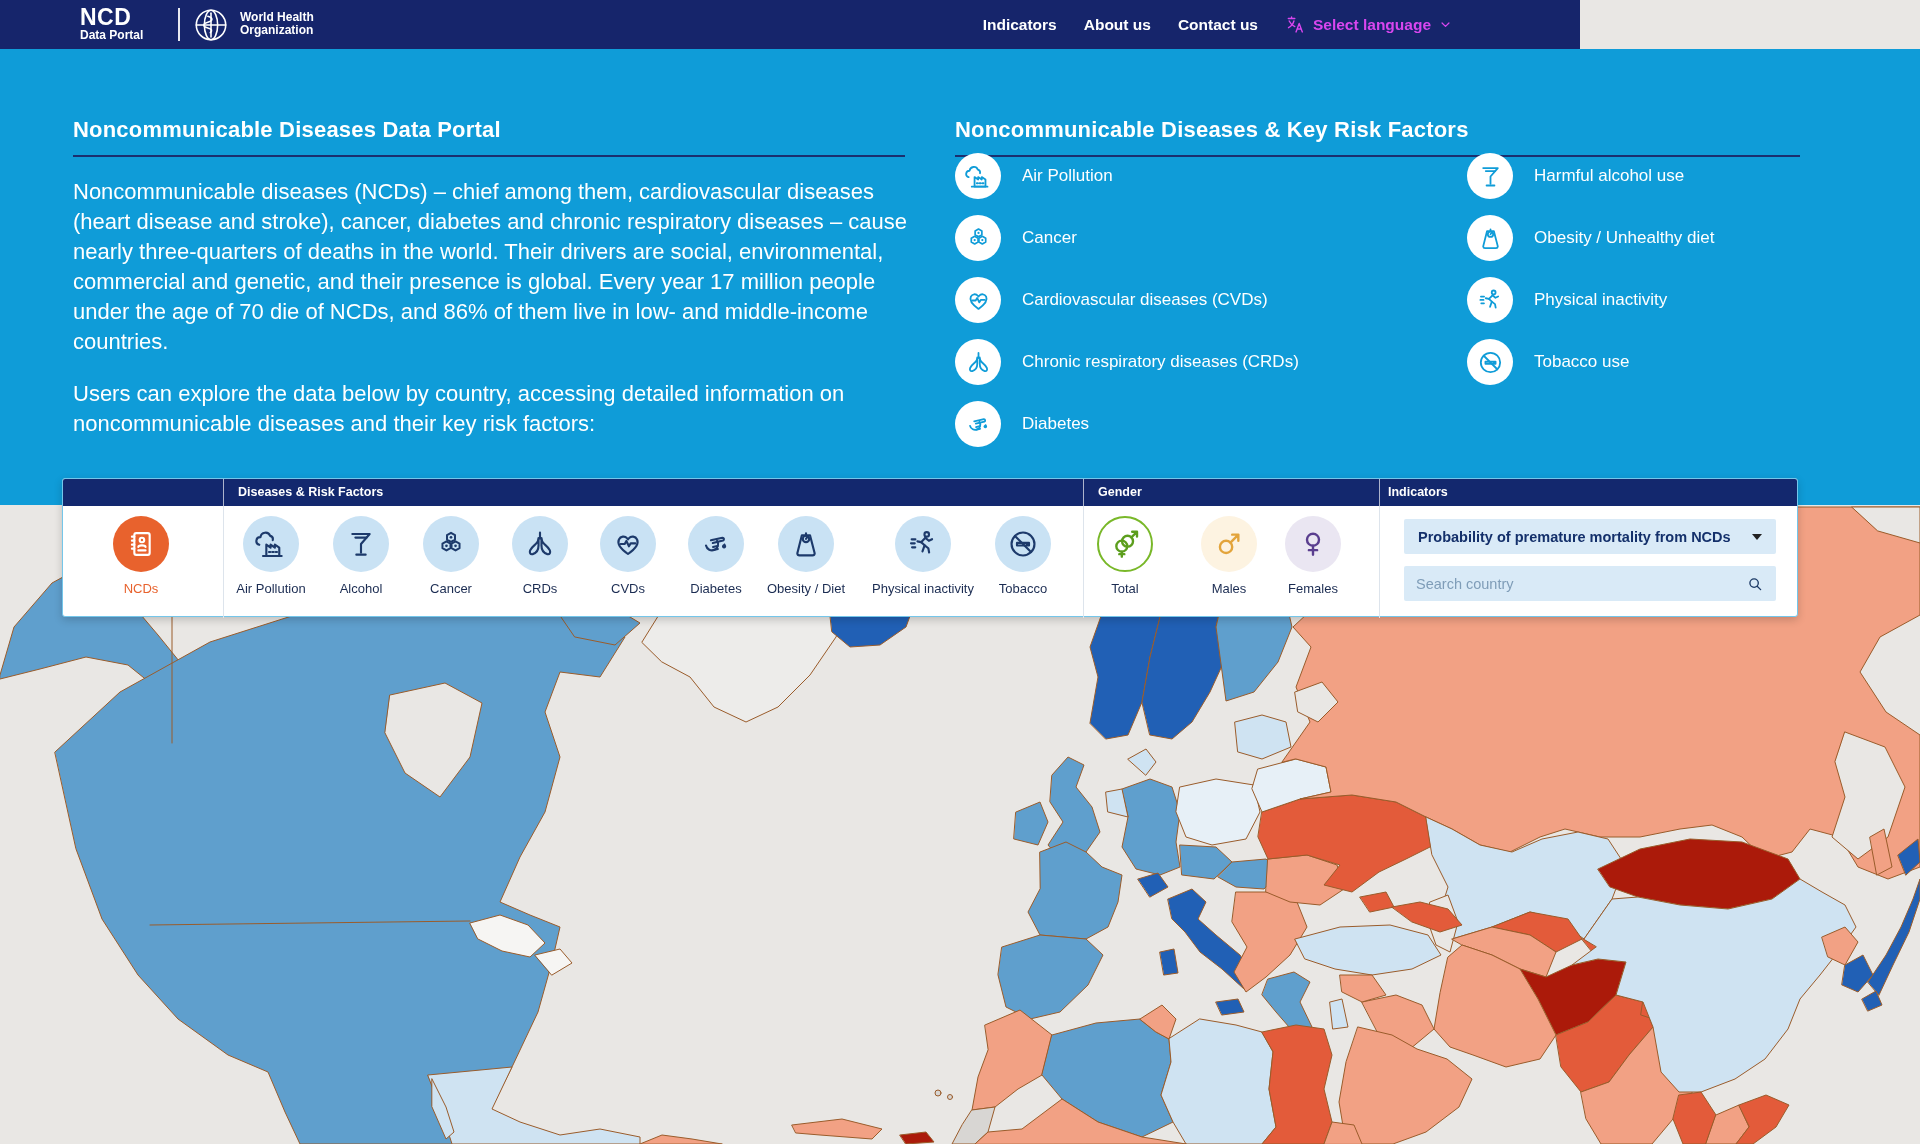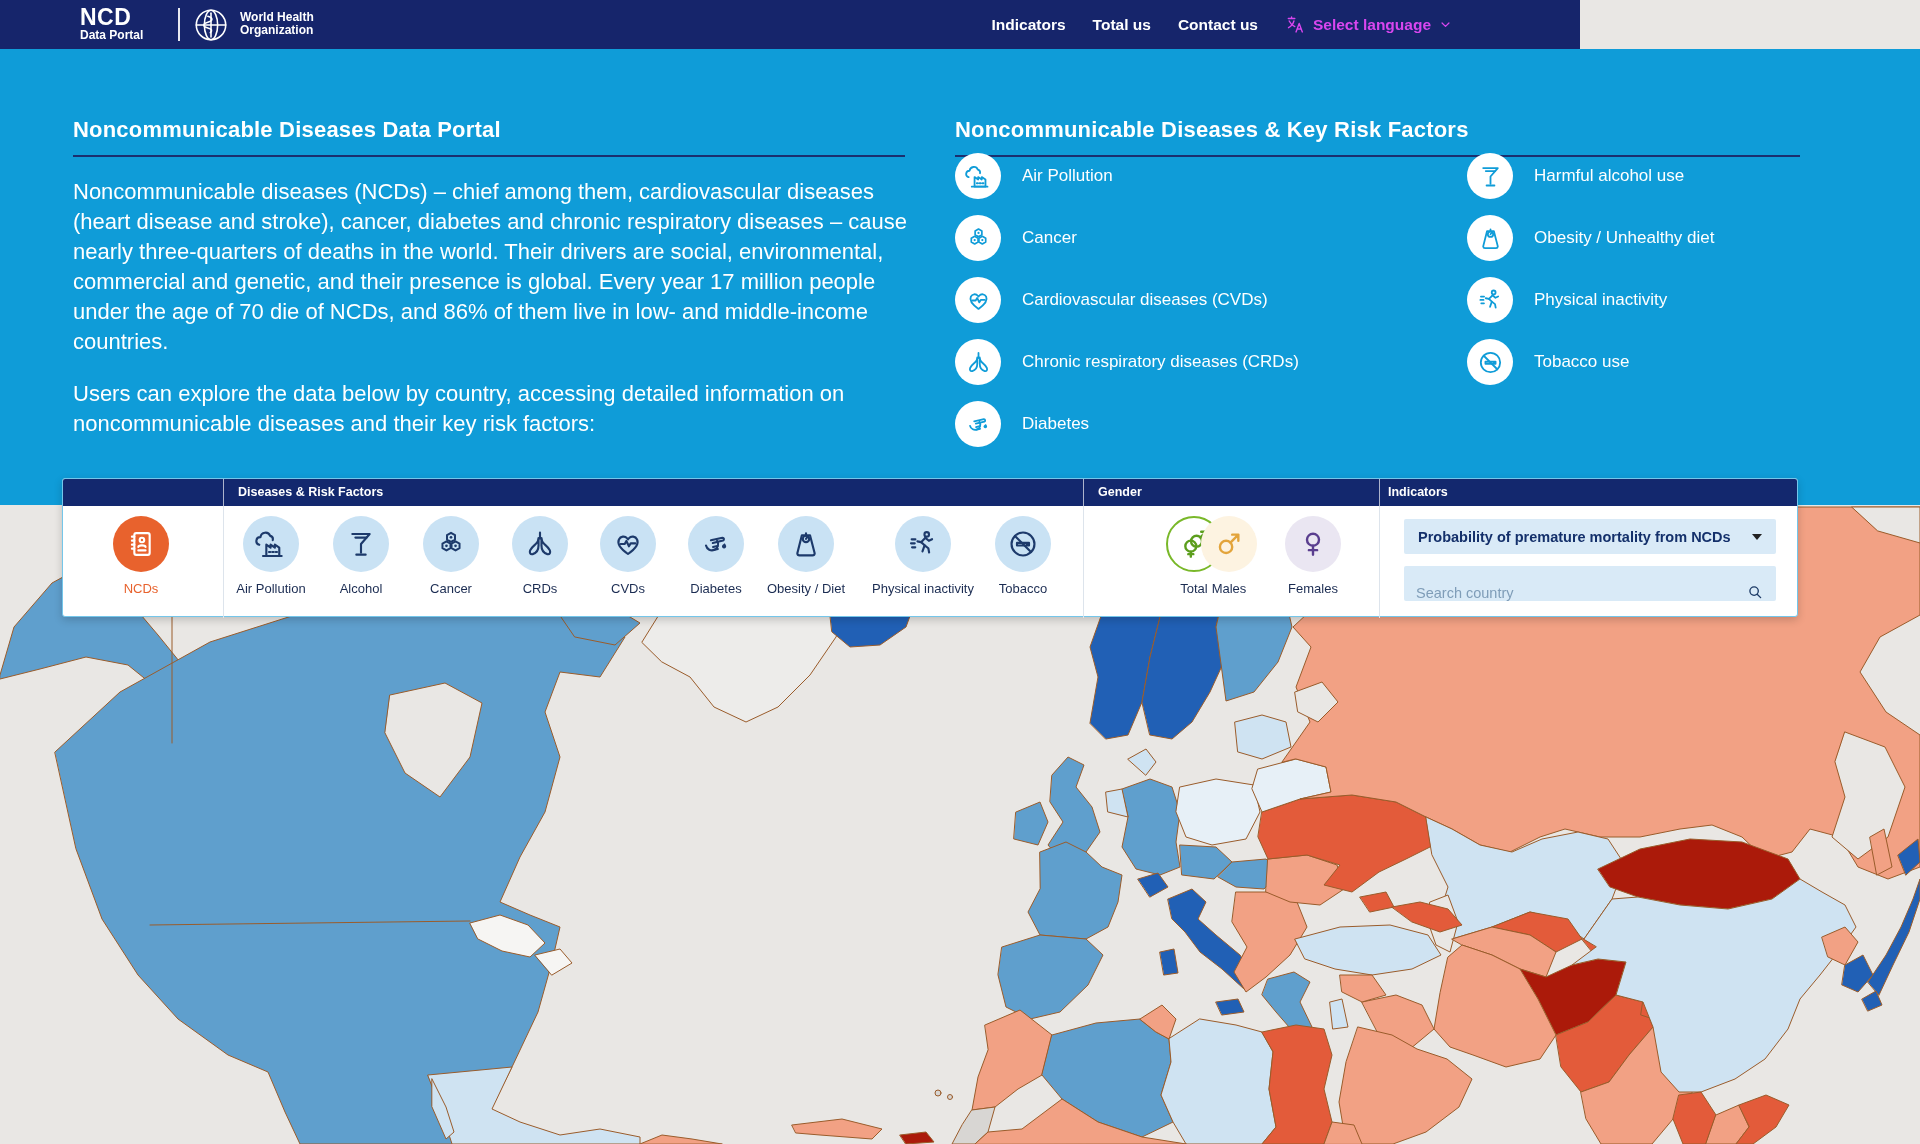--- a/index.html
+++ b/index.html
@@ -47,21 +47,21 @@
   .f-ncd .f-lbl { color:#e8622d; }
   .g-total .f-circ { background:#fff; border:2.5px solid #79b829; color:#5c9e1d; }
   .g-male .f-circ { background:#fdf3e1; color:#e3a43b; }
   .g-female .f-circ { background:#eae6f2; color:#5a3e8f; }
   .dropdown { position:absolute; left:1341px; top:40px; width:372px; height:35px; background:#d9eaf7;
               display:flex; align-items:center; padding:0 14px; cursor:pointer; border-radius:2px; }
   .dropdown .val { flex:1; font-size:14.5px; font-weight:600; color:#14306b; white-space:nowrap; overflow:hidden; }
   .caret { width:0; height:0; border-left:5.5px solid transparent; border-right:5.5px solid transparent;
            border-top:6.5px solid #222; }
   .searchbox { position:absolute; left:1341px; top:87px; width:372px; height:35px; background:#d9eaf7;
-               display:flex; align-items:flex-end; padding:0 12px; border-radius:2px; }
+               display:flex; align-items:center; padding:0 12px; border-radius:2px; }
   .searchbox input { flex:1; border:none; outline:none; background:transparent; font-family:"Liberation Sans",sans-serif;
                      font-size:14.5px; color:#14306b; }
   .searchbox input::placeholder { color:#7f9db8; }
   .searchbox svg { width:18px; height:18px; color:#1c3a66; flex:0 0 auto; }
 
   
   .map { position:absolute; left:0; top:505px; width:1920px; height:639px; background:#e9e7e4; }
   .map svg { display:block; width:1920px; height:639px; }
   .map path, .map circle { stroke:#9a5c2b; stroke-width:1; stroke-linejoin:round; stroke-linecap:round; }
   .db { fill:#2160b5; } .mb { fill:#5f9fcd; } .pb { fill:#cfe3f2; } .vb { fill:#e7f0f7; }
@@ -181,21 +181,21 @@
     <div class="brand-divider"></div>
     <svg class="who-emblem">
         <use href="#i-who"></use>
       </svg>
     <div class="who-name">
       <div>World Health</div>
       <div>Organization</div>
     </div>
     <div class="nav-right">
       <div class="nav-link">Indicators</div>
-      <div class="nav-link">Total us</div>
+      <div class="nav-link">About us</div>
       <div class="nav-link">Contact us</div>
       <div class="lang">
         <svg width="21" height="21">
             <use href="#i-translate"></use>
           </svg>
         <span>Select language</span>
         <svg width="15" height="15">
             <use href="#i-chevron"></use>
           </svg>
       </div>
@@ -477,21 +477,21 @@
     </div>
     <div class="f-item" style="left:894px;">
       <span class="f-circ">
           <svg>
             <use href="#i-smoke"></use>
           </svg>
         </span>
       <span class="f-lbl">Tobacco</span>
     </div>
 
-    <div class="f-item g-total" style="left:1065px;">
+    <div class="f-item g-total" style="left:996px;">
       <span class="f-circ">
           <svg>
             <use href="#i-total"></use>
           </svg>
         </span>
       <span class="f-lbl">Total</span>
     </div>
     <div class="f-item g-male" style="left:1100px;">
       <span class="f-circ">
           <svg>

